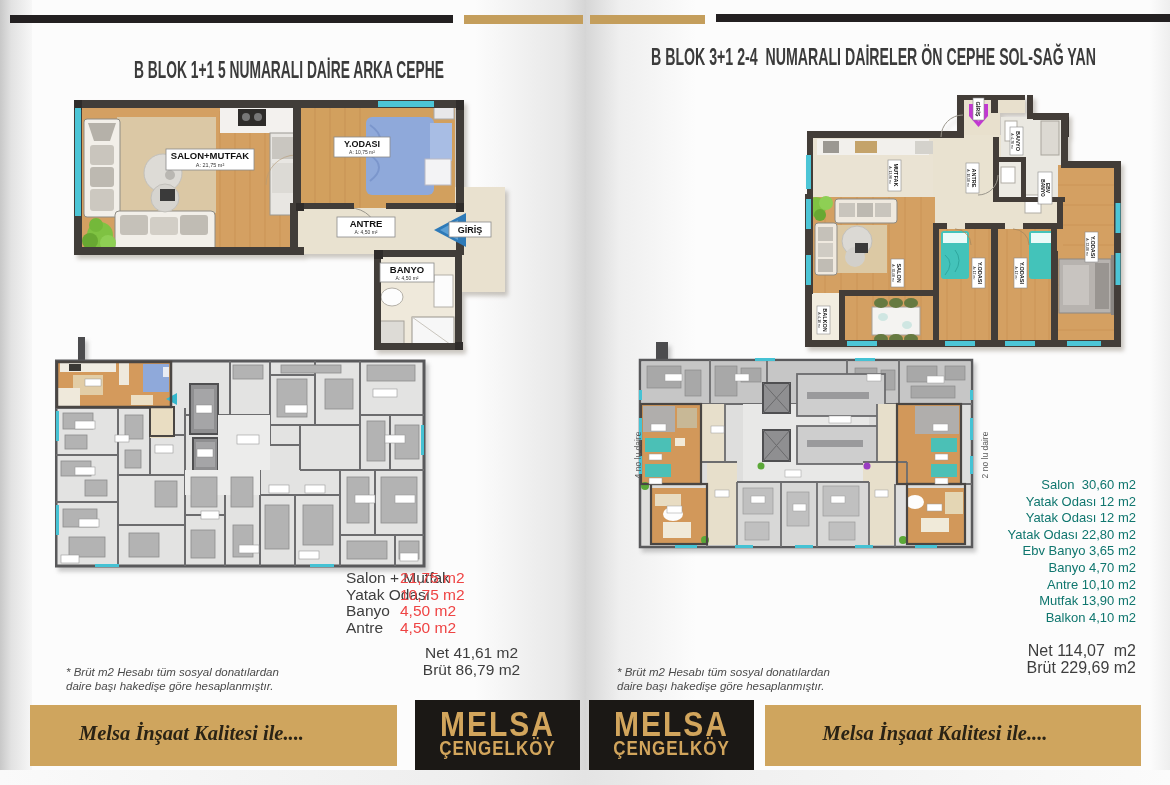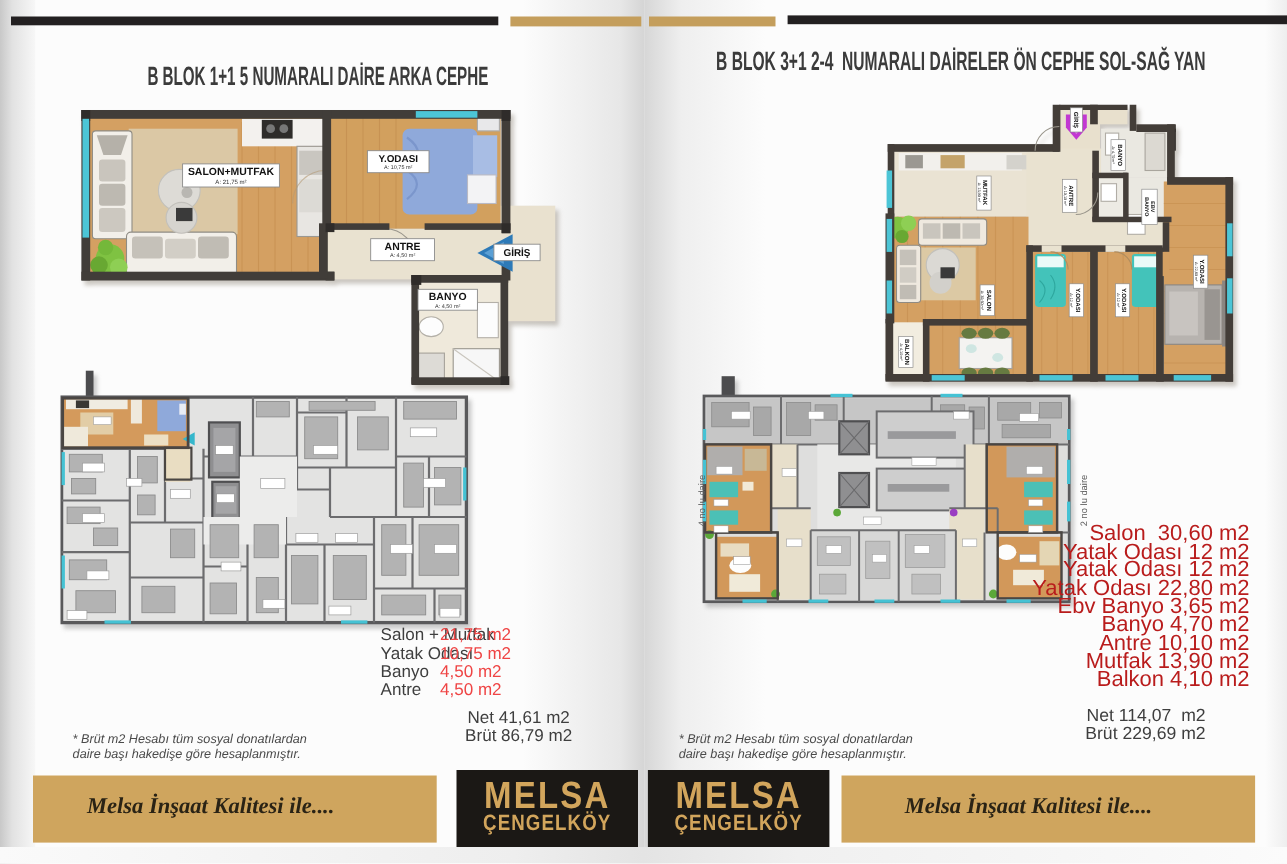--- a/index.html
+++ b/index.html
@@ -627,22 +627,22 @@
 
 <div class="abs" style="left:608px;top:450px;font-size:8.5px;color:#5a5a5a;transform:rotate(-90deg);transform-origin:center;width:60px;text-align:center;">4 no lu daire</div>
 <div class="abs" style="left:955px;top:450px;font-size:8.5px;color:#5a5a5a;transform:rotate(-90deg);transform-origin:center;width:60px;text-align:center;">2 no lu daire</div>
 
 <div class="abs" style="left:346px;top:570px;font-size:15.5px;line-height:16.6px;color:#3e3e3e;">Salon + Mutfak<br>Yatak Odası<br>Banyo<br>Antre</div>
 <div class="abs" style="left:400px;top:570px;width:143px;font-size:15.5px;line-height:16.6px;color:#ef4444;text-align:left;">21,75 m2<br>10,75 m2<br>4,50 m2<br>4,50 m2</div>
 <div class="abs" style="left:400px;top:645px;width:143px;font-size:15.5px;line-height:16.6px;color:#3e3e3e;text-align:center;">Net 41,61 m2<br>Brüt 86,79 m2</div>
 
 <div class="abs" style="left:66px;top:666px;font-size:11.5px;font-style:italic;line-height:13.5px;color:#4a4a4a;">* Brüt m2 Hesabı tüm sosyal donatılardan<br>daire başı hakedişe göre hesaplanmıştır.</div>
 
-<div class="abs" style="left:900px;top:477px;width:236px;font-size:20px;line-height:16.6px;color:#b91c1c;text-align:right;">Salon&nbsp; 30,60 m2<br>Yatak Odası 12 m2<br>Yatak Odası 12 m2<br>Yatak Odası 22,80 m2<br>Ebv Banyo 3,65 m2<br>Banyo 4,70 m2<br>Antre 10,10 m2<br>Mutfak 13,90 m2<br>Balkon 4,10 m2</div>
-<div class="abs" style="left:860px;top:643px;width:236px;font-size:16px;line-height:16.6px;color:#3e3e3e;text-align:right;">Net 114,07&nbsp; m2<br>Brüt 229,69 m2</div>
+<div class="abs" style="left:900px;top:477px;width:236px;font-size:13px;line-height:16.6px;color:#0f766e;text-align:right;">Salon&nbsp; 30,60 m2<br>Yatak Odası 12 m2<br>Yatak Odası 12 m2<br>Yatak Odası 22,80 m2<br>Ebv Banyo 3,65 m2<br>Banyo 4,70 m2<br>Antre 10,10 m2<br>Mutfak 13,90 m2<br>Balkon 4,10 m2</div>
+<div class="abs" style="left:900px;top:643px;width:236px;font-size:16px;line-height:16.6px;color:#3e3e3e;text-align:right;">Net 114,07&nbsp; m2<br>Brüt 229,69 m2</div>
 
 <div class="abs" style="left:617px;top:666px;font-size:11.5px;font-style:italic;line-height:13.5px;color:#4a4a4a;">* Brüt m2 Hesabı tüm sosyal donatılardan<br>daire başı hakedişe göre hesaplanmıştır.</div>
 
 <div class="abs" style="left:30px;top:705px;width:367px;height:61px;background:#cfa55e;"></div>
 <div class="abs" style="left:765px;top:705px;width:376px;height:61px;background:#cfa55e;"></div>
 <div class="abs" style="left:8px;top:722px;width:367px;text-align:center;font-family:'Liberation Serif',serif;font-style:italic;font-weight:bold;font-size:20.5px;color:#2a2315;">Melsa İnşaat Kalitesi ile....</div>
 <div class="abs" style="left:747px;top:722px;width:376px;text-align:center;font-family:'Liberation Serif',serif;font-style:italic;font-weight:bold;font-size:20.5px;color:#2a2315;">Melsa İnşaat Kalitesi ile....</div>
 <div class="abs" style="left:415px;top:700px;width:165px;height:70px;background:#1b1815;"></div>
 <div class="abs" style="left:589px;top:700px;width:165px;height:70px;background:#1b1815;"></div>
 <div class="abs" style="left:415px;top:708px;width:165px;text-align:center;color:#d2a55c;font-weight:bold;font-size:30px;letter-spacing:2px;line-height:28px;transform:scaleY(1.15);transform-origin:0 0;">MELSA</div>

